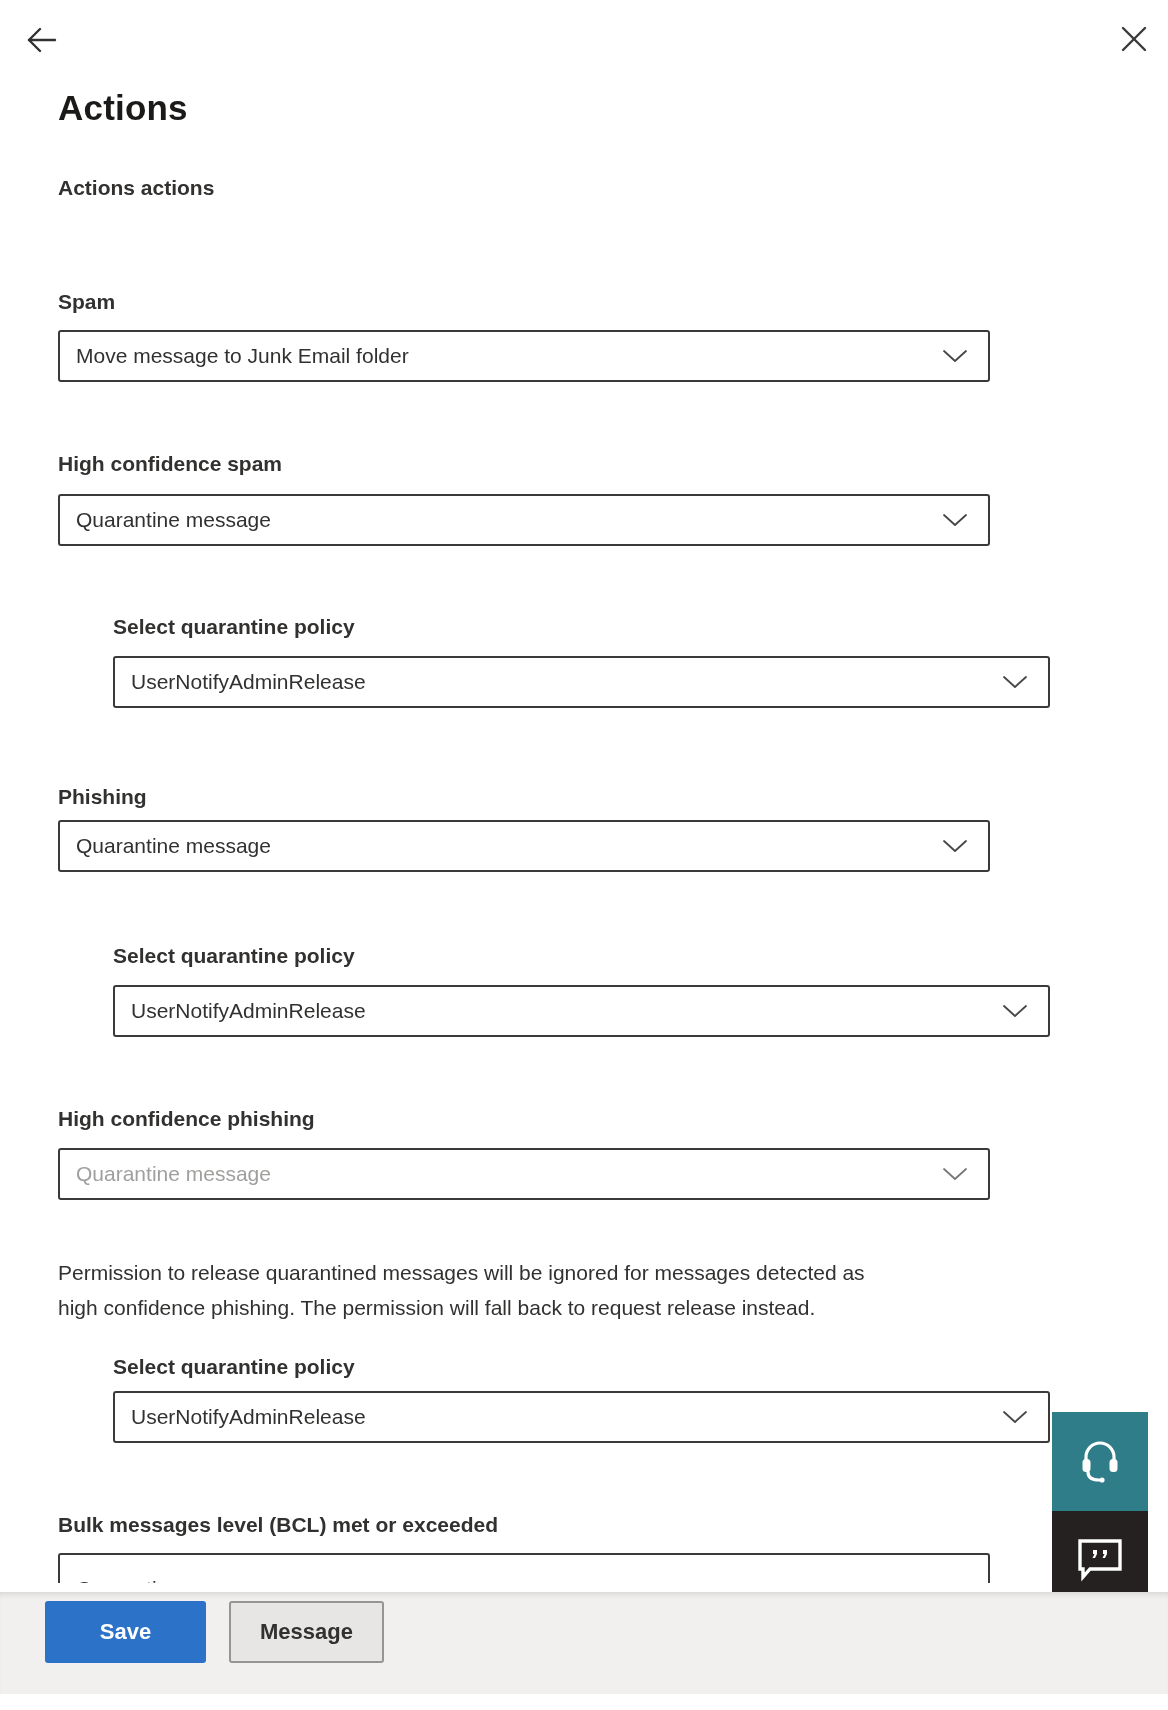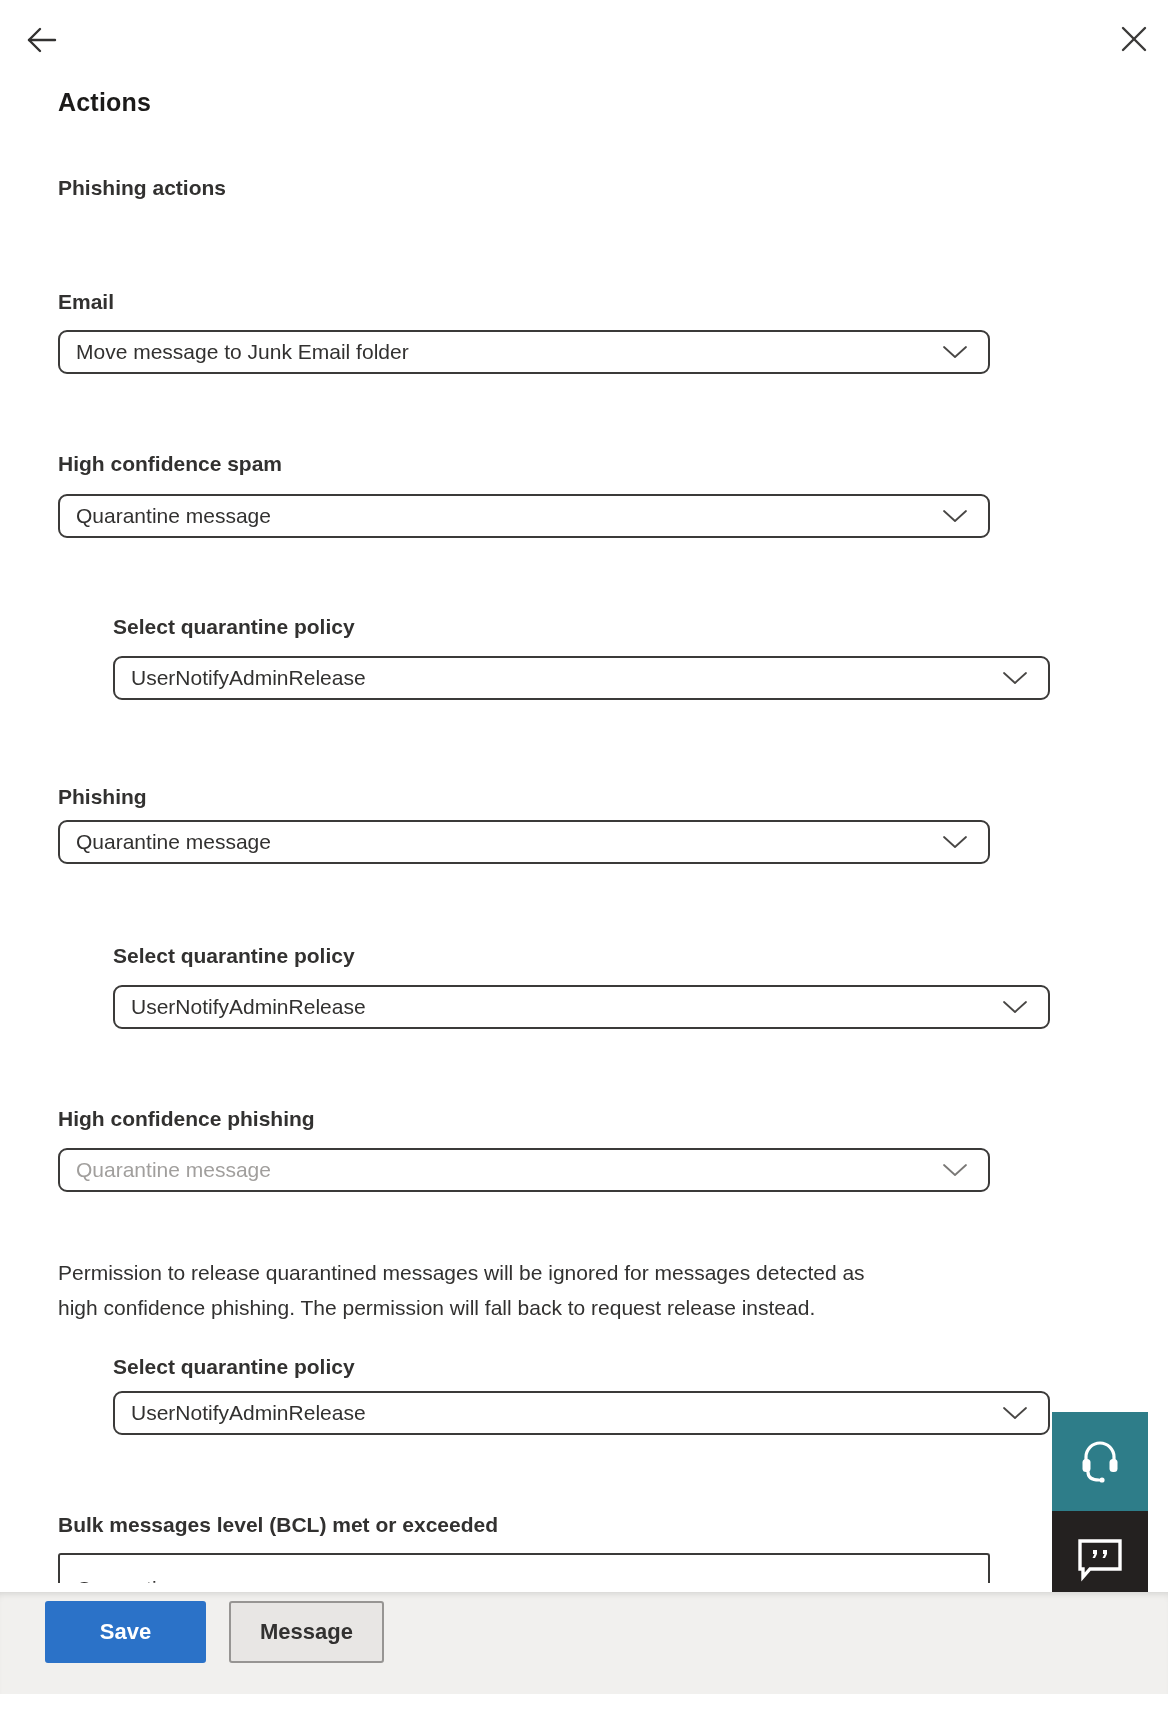--- a/index.html
+++ b/index.html
@@ -4,26 +4,26 @@
 <style>
   * { margin:0; padding:0; box-sizing:border-box; }
   html,body { background:#ffffff; }
   body { font-family:"Liberation Sans", sans-serif; color:#323130; }
   .panel {
     position:relative; width:1168px; height:1710px; background:#fff; overflow:hidden;
   }
   .icon-btn { position:absolute; width:36px; height:36px; background:none; border:none; cursor:pointer; padding:0; }
   .back { left:24px; top:22px; }
   .close { left:1116px; top:22px; }
-  .title { position:absolute; left:58px; top:88px; font-size:25px; font-weight:700; color:#1b1a19; letter-spacing:.2px; }
+  .title { position:absolute; left:58px; top:88px; font-size:35px; font-weight:700; color:#1b1a19; letter-spacing:.2px; }
   .section-heading { position:absolute; left:58px; top:176px; font-size:21px; font-weight:600; color:#323130; }
   .field-label { position:absolute; font-size:21px; font-weight:600; color:#323130; }
   .dropdown {
-    position:absolute; height:44px; background:#fff;
-    border:2px solid #3b3a39; border-radius:9px; cursor:pointer;
+    position:absolute; height:52px; background:#fff;
+    border:2px solid #3b3a39; border-radius:3px; cursor:pointer;
   }
   .dropdown .val {
     position:absolute; left:16px; top:50%; transform:translateY(-50%);
     font-size:21px; color:#323130; white-space:nowrap;
   }
   .dropdown .chev { position:absolute; right:20px; top:50%; transform:translateY(-50%); }
   .dropdown.disabled .val { color:#a19f9d; }
   .dd-main { left:58px; width:932px; }
   .dd-indent { left:113px; width:937px; }
   .lbl-main { left:58px; }
@@ -58,23 +58,23 @@
     </svg>
   </button>
   <button class="icon-btn close" aria-label="Close">
     <svg width="34" height="34" viewBox="0 0 34 34" stroke="#3b3a39" stroke-width="2.4" stroke-linecap="round">
       <line x1="6" y1="6" x2="28" y2="28"></line>
       <line x1="28" y1="6" x2="6" y2="28"></line>
     </svg>
   </button>
 
   <div class="title">Actions</div>
-  <div class="section-heading">Phishing actions</div>
+  <div class="section-heading">Actions actions</div>
 
-  <div class="field-label lbl-main" style="top:290px">Email</div>
+  <div class="field-label lbl-main" style="top:290px">Spam</div>
   <div class="dropdown dd-main" style="top:330px" role="combobox">
     <span class="val">Move message to Junk Email folder</span>
     <svg class="chev" width="26" height="14" viewBox="0 0 26 14" fill="none" stroke="#484644" stroke-width="1.8" stroke-linecap="round" stroke-linejoin="round">
         <polyline points="2,2 13,12 24,2"></polyline>
       </svg>
   </div>
 
   <div class="field-label lbl-main" style="top:452px">High confidence spam</div>
   <div class="dropdown dd-main" style="top:494px" role="combobox">
     <span class="val">Quarantine message</span>

